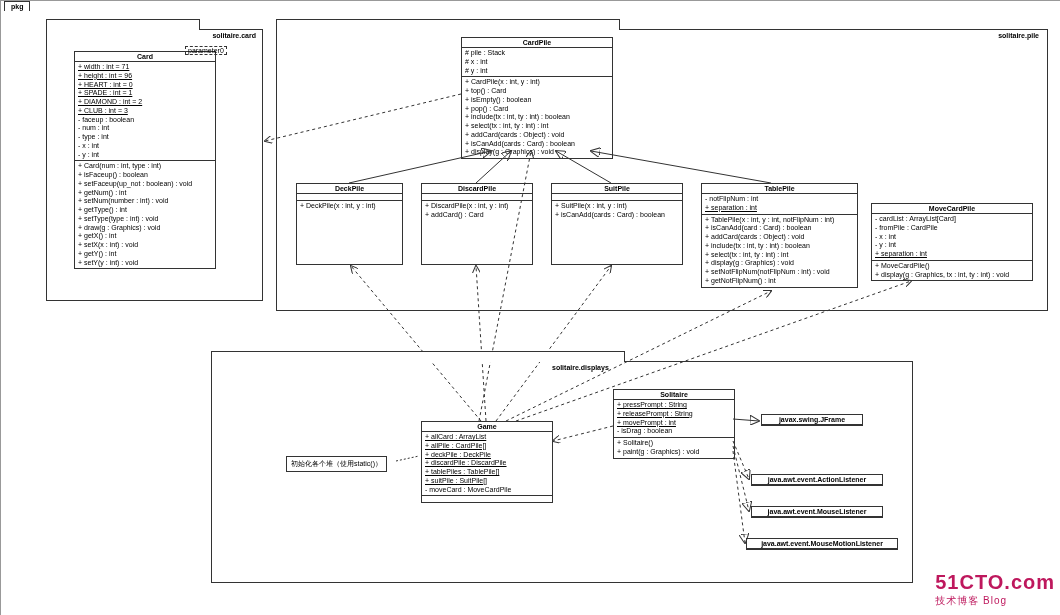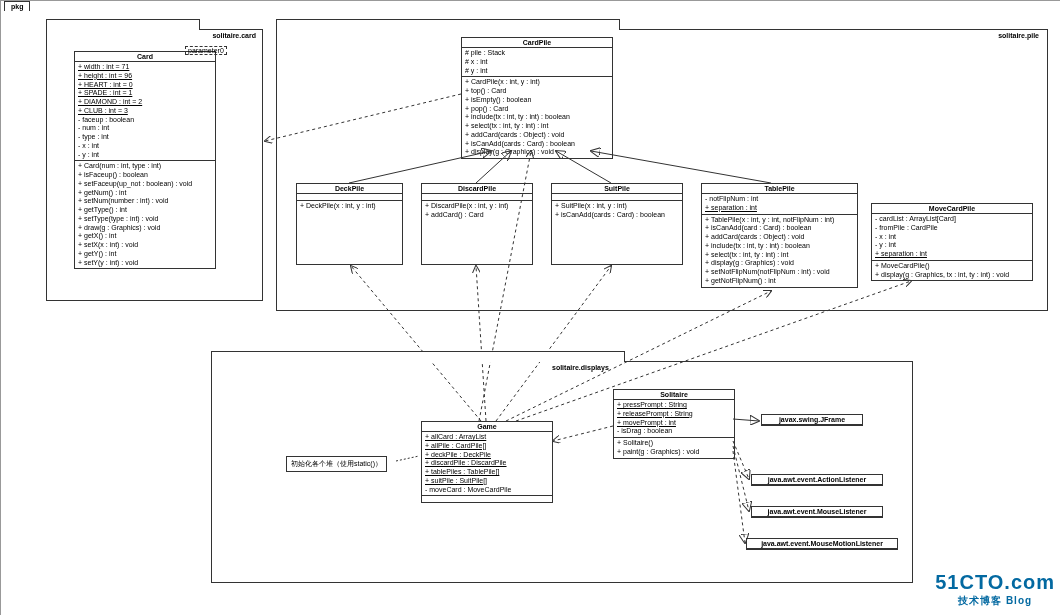--- a/index.html
+++ b/index.html
@@ -8,22 +8,22 @@
 .pkg-box{position:absolute;border:1px solid #333;background:#fff}
 .pkg-title{position:absolute;font-weight:bold}
 .cls{position:absolute;border:1px solid #333;background:#fff;display:flex;flex-direction:column}
 .cls .title{text-align:center;font-weight:bold;border-bottom:1px solid #333;padding:1px 2px}
 .cls .sec{border-bottom:1px solid #333;padding:1px 3px}
 .cls .sec:last-child{border-bottom:none}
 .cls .sec div{white-space:nowrap;line-height:1.25;overflow:hidden;text-overflow:ellipsis}
 .u{text-decoration:underline}
 .note{position:absolute;border:1px solid #333;background:#fff;padding:2px 4px}
 svg.arrows{position:absolute;top:0;left:0;width:1060px;height:615px;pointer-events:none}
-.watermark{position:absolute;right:6px;bottom:8px;text-align:center;color:#0369a1;font-size:20px;font-weight:bold;letter-spacing:1px}
-.watermark .sub{font-size:10px;font-weight:bold}
+.watermark{position:absolute;right:6px;bottom:8px;text-align:left;color:#be185d;font-size:20px;font-weight:bold;letter-spacing:1px}
+.watermark .sub{font-size:10px;font-weight:normal}
 </style>
 </head>
 <body>
 
 <div class="canvas">
 
 <div class="pkg-tab" style="top:0px;left:3px">pkg</div>
 
 <div class="pkg-tab" style="top:18px;left:45px;width:140px;height:8px"></div>
 <div class="pkg-box" style="top:28px;left:45px;width:215px;height:270px">

